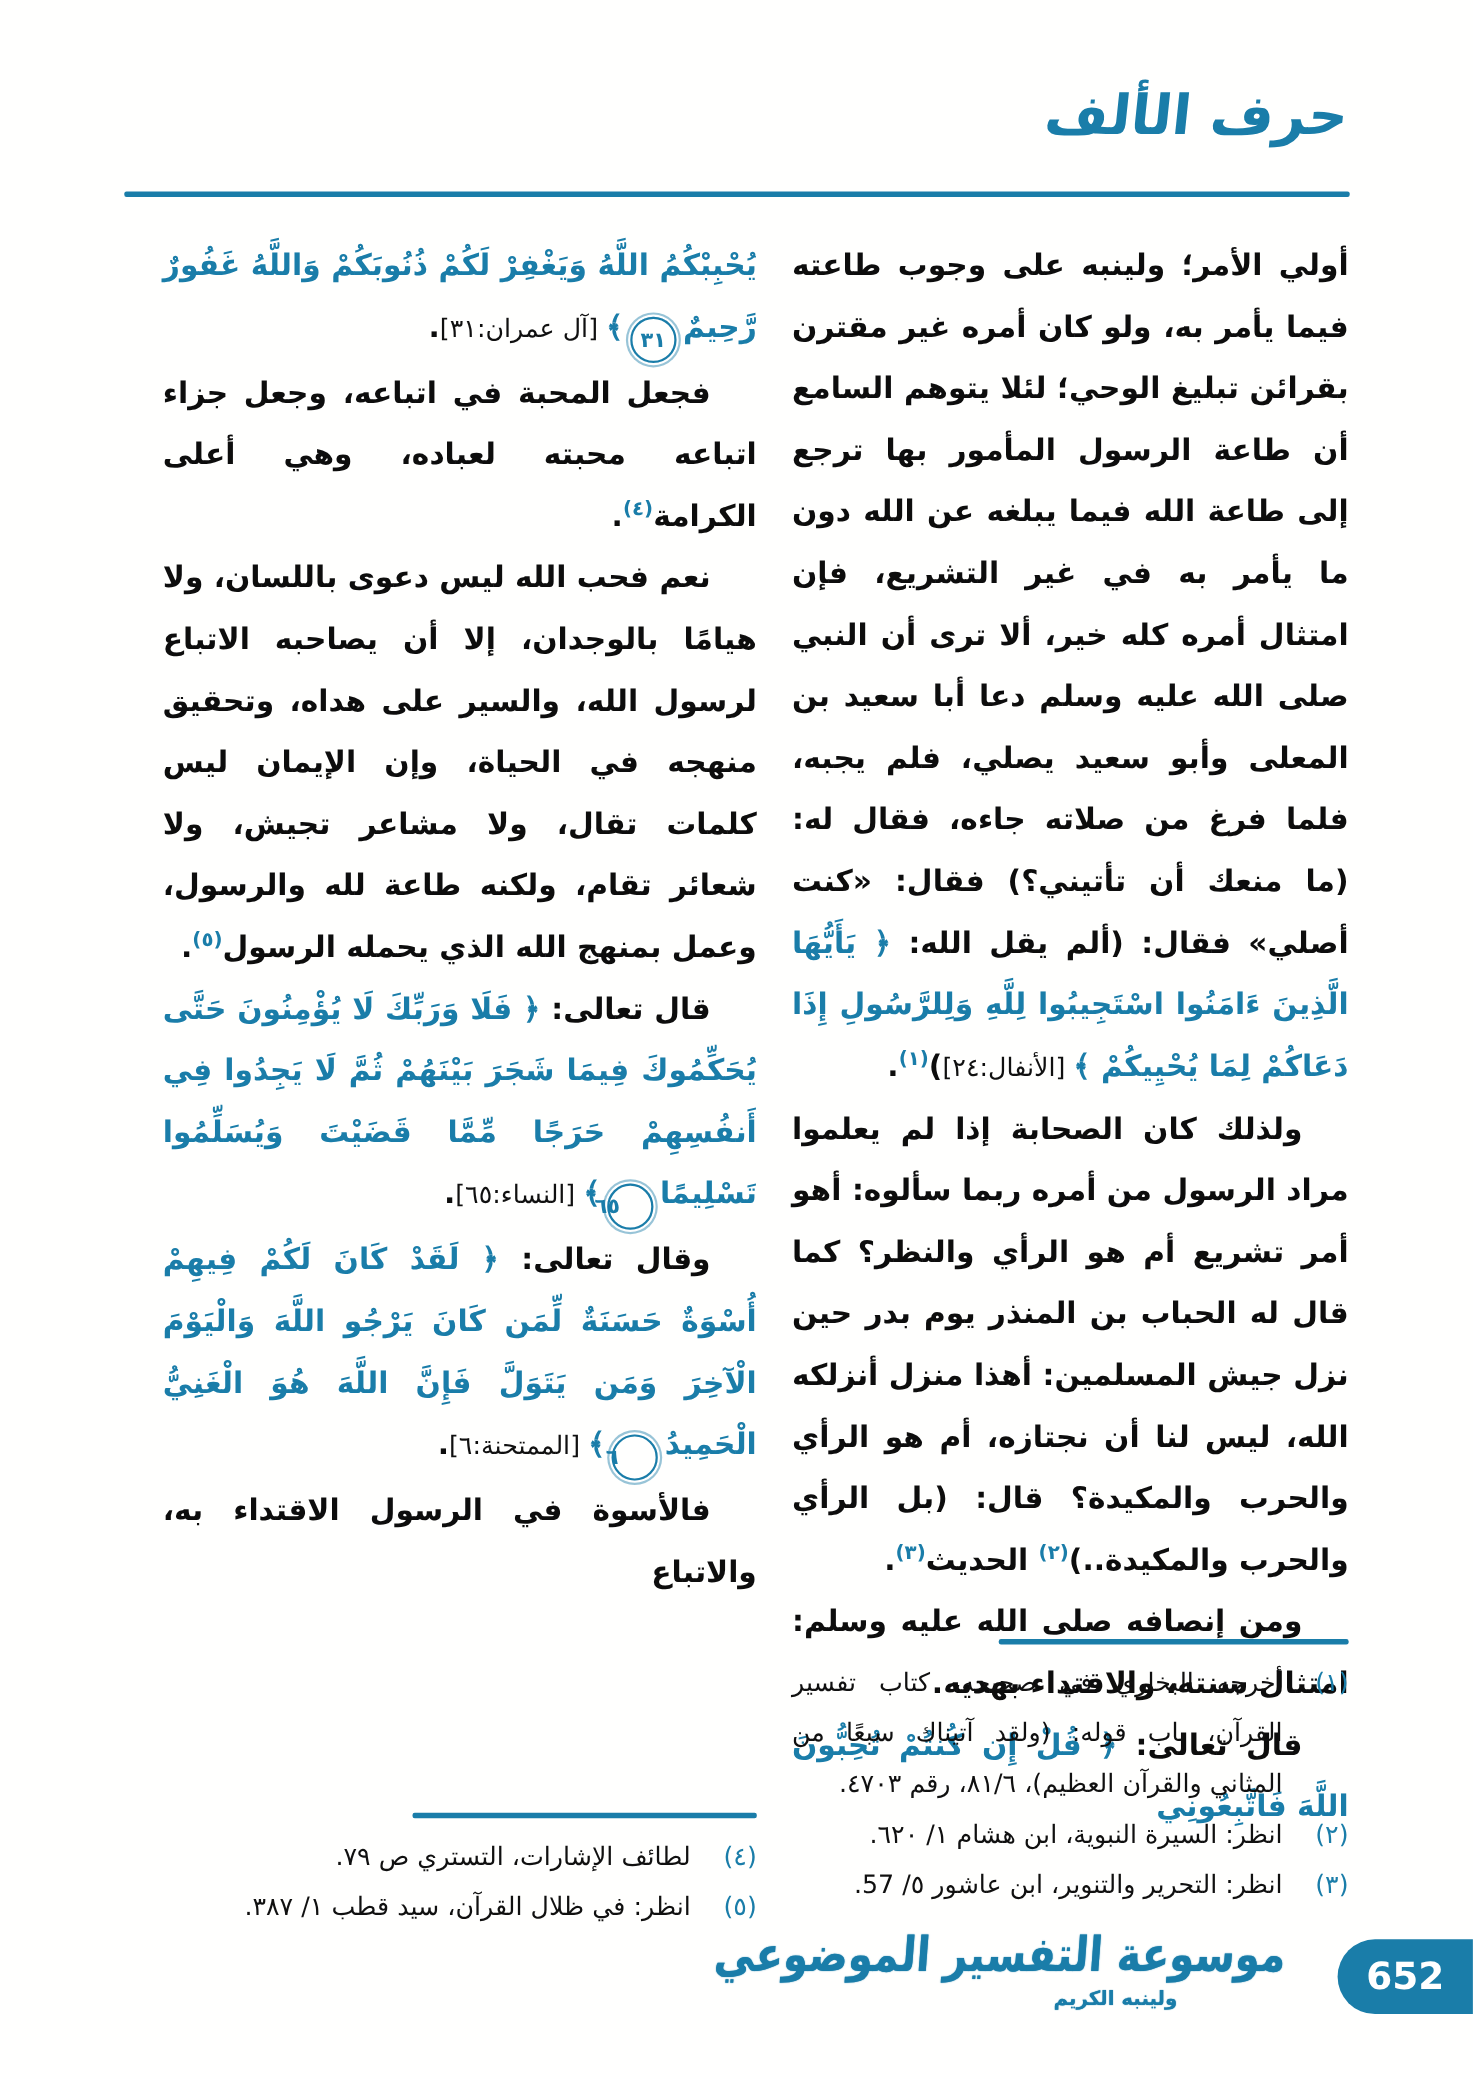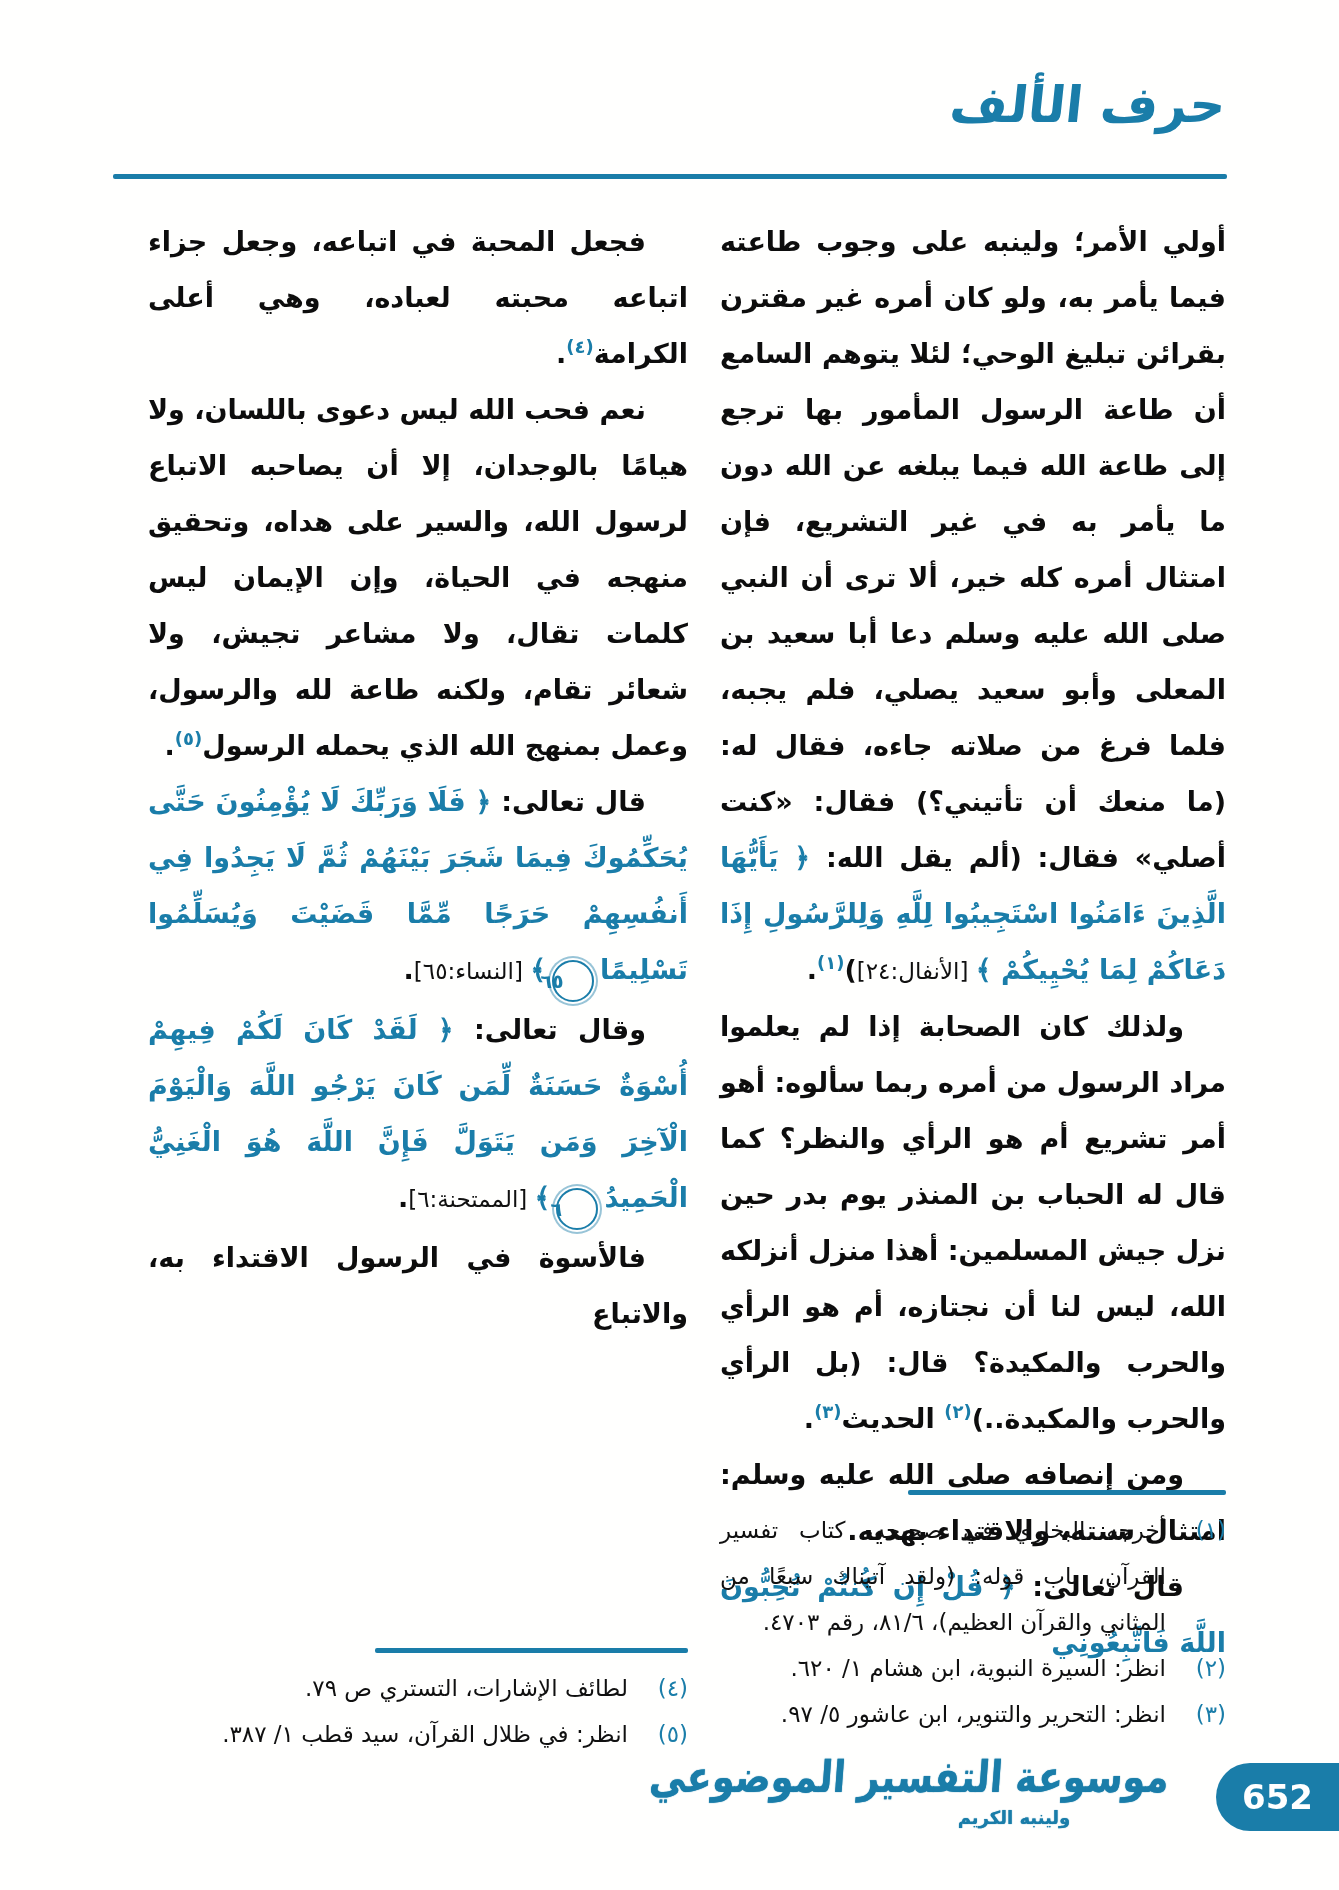--- a/index.html
+++ b/index.html
@@ -98,40 +98,41 @@
   <div class="header-rule"></div>
 
   <section class="col col-right">
       <p class="para"><span class="run-body">أولي الأمر؛ ولينبه على وجوب طاعته فيما يأمر به، ولو كان أمره غير مقترن بقرائن تبليغ الوحي؛ لئلا يتوهم السامع أن طاعة الرسول المأمور بها ترجع إلى طاعة الله فيما يبلغه عن الله دون ما يأمر به في غير التشريع، فإن امتثال أمره كله خير، ألا ترى أن النبي صلى الله عليه وسلم دعا أبا سعيد بن المعلى وأبو سعيد يصلي، فلم يجبه، فلما فرغ من صلاته جاءه، فقال له: (ما منعك أن تأتيني؟) فقال: «كنت أصلي» فقال: (ألم يقل الله: </span><span class="run-quran">﴿ يَأَيُّهَا الَّذِينَ ءَامَنُوا اسْتَجِيبُوا لِلَّهِ وَلِلرَّسُولِ إِذَا دَعَاكُمْ لِمَا يُحْيِيكُمْ ﴾</span><span class="run-qref"> [الأنفال:٢٤]</span><span class="run-body">)</span><span class="run-fnmark">(١)</span><span class="run-body">.</span></p>
       <p class="para indent"><span class="run-body">ولذلك كان الصحابة إذا لم يعلموا مراد الرسول من أمره ربما سألوه: أهو أمر تشريع أم هو الرأي والنظر؟ كما قال له الحباب بن المنذر يوم بدر حين نزل جيش المسلمين: أهذا منزل أنزلكه الله، ليس لنا أن نجتازه، أم هو الرأي والحرب والمكيدة؟ قال: (بل الرأي والحرب والمكيدة..)</span><span class="run-fnmark">(٢)</span><span class="run-body"> الحديث</span><span class="run-fnmark">(٣)</span><span class="run-body">.</span></p>
       <p class="para indent"><span class="run-body">ومن إنصافه صلى الله عليه وسلم: امتثال سنته، والاقتداء بهديه.</span></p>
       <p class="para indent"><span class="run-body">قال تعالى: </span><span class="run-quran">﴿ قُلْ إِن كُنتُمْ تُحِبُّونَ اللَّهَ فَاتَّبِعُونِي</span></p>
     </section>
 
   <section class="col col-left">
+      <p class="para"><span class="run-quran">يُحْبِبْكُمُ اللَّهُ وَيَغْفِرْ لَكُمْ ذُنُوبَكُمْ وَاللَّهُ غَفُورٌ رَّحِيمٌ</span><span class="ayah-medallion">٣١</span><span class="run-quran">﴾</span><span class="run-qref"> [آل عمران:٣١]</span><span class="run-body">.</span></p>
       <p class="para indent"><span class="run-body">فجعل المحبة في اتباعه، وجعل جزاء اتباعه محبته لعباده، وهي أعلى الكرامة</span><span class="run-fnmark">(٤)</span><span class="run-body">.</span></p>
       <p class="para indent"><span class="run-body">نعم فحب الله ليس دعوى باللسان، ولا هيامًا بالوجدان، إلا أن يصاحبه الاتباع لرسول الله، والسير على هداه، وتحقيق منهجه في الحياة، وإن الإيمان ليس كلمات تقال، ولا مشاعر تجيش، ولا شعائر تقام، ولكنه طاعة لله والرسول، وعمل بمنهج الله الذي يحمله الرسول</span><span class="run-fnmark">(٥)</span><span class="run-body">.</span></p>
       <p class="para indent"><span class="run-body">قال تعالى: </span><span class="run-quran">﴿ فَلَا وَرَبِّكَ لَا يُؤْمِنُونَ حَتَّى يُحَكِّمُوكَ فِيمَا شَجَرَ بَيْنَهُمْ ثُمَّ لَا يَجِدُوا فِي أَنفُسِهِمْ حَرَجًا مِّمَّا قَضَيْتَ وَيُسَلِّمُوا تَسْلِيمًا</span><span class="ayah-medallion">٦٥</span><span class="run-quran">﴾</span><span class="run-qref"> [النساء:٦٥]</span><span class="run-body">.</span></p>
       <p class="para indent"><span class="run-body">وقال تعالى: </span><span class="run-quran">﴿ لَقَدْ كَانَ لَكُمْ فِيهِمْ أُسْوَةٌ حَسَنَةٌ لِّمَن كَانَ يَرْجُو اللَّهَ وَالْيَوْمَ الْآخِرَ وَمَن يَتَوَلَّ فَإِنَّ اللَّهَ هُوَ الْغَنِيُّ الْحَمِيدُ</span><span class="ayah-medallion">٦</span><span class="run-quran">﴾</span><span class="run-qref"> [الممتحنة:٦]</span><span class="run-body">.</span></p>
       <p class="para indent"><span class="run-body">فالأسوة في الرسول الاقتداء به، والاتباع</span></p>
     </section>
 
   <section class="footnotes footnotes-right">
     <div class="fn-sep"></div>
   <div class="fn">
         <span class="fn-marker">(١)</span>
         <span class="fn-text">أخرجه البخاري في صحيحه، كتاب تفسير القرآن، باب قوله: (ولقد آتيناك سبعًا من المثاني والقرآن العظيم)، ٦‏/‏٨١، رقم ٤٧٠٣.</span>
       </div>
       <div class="fn">
         <span class="fn-marker">(٢)</span>
         <span class="fn-text">انظر: السيرة النبوية، ابن هشام ١‏/‏ ٦٢٠.</span>
       </div>
       <div class="fn">
         <span class="fn-marker">(٣)</span>
-        <span class="fn-text">انظر: التحرير والتنوير، ابن عاشور ٥‏/‏ ٩٧.</span>
+        <span class="fn-text">انظر: التحرير والتنوير، ابن عاشور ٥‏/‏ 57.</span>
       </div>
     </section>
 
   <section class="footnotes footnotes-left">
     <div class="fn-sep"></div>
   <div class="fn">
         <span class="fn-marker">(٤)</span>
         <span class="fn-text">لطائف الإشارات، التستري ص ٧٩.</span>
       </div>
       <div class="fn">

